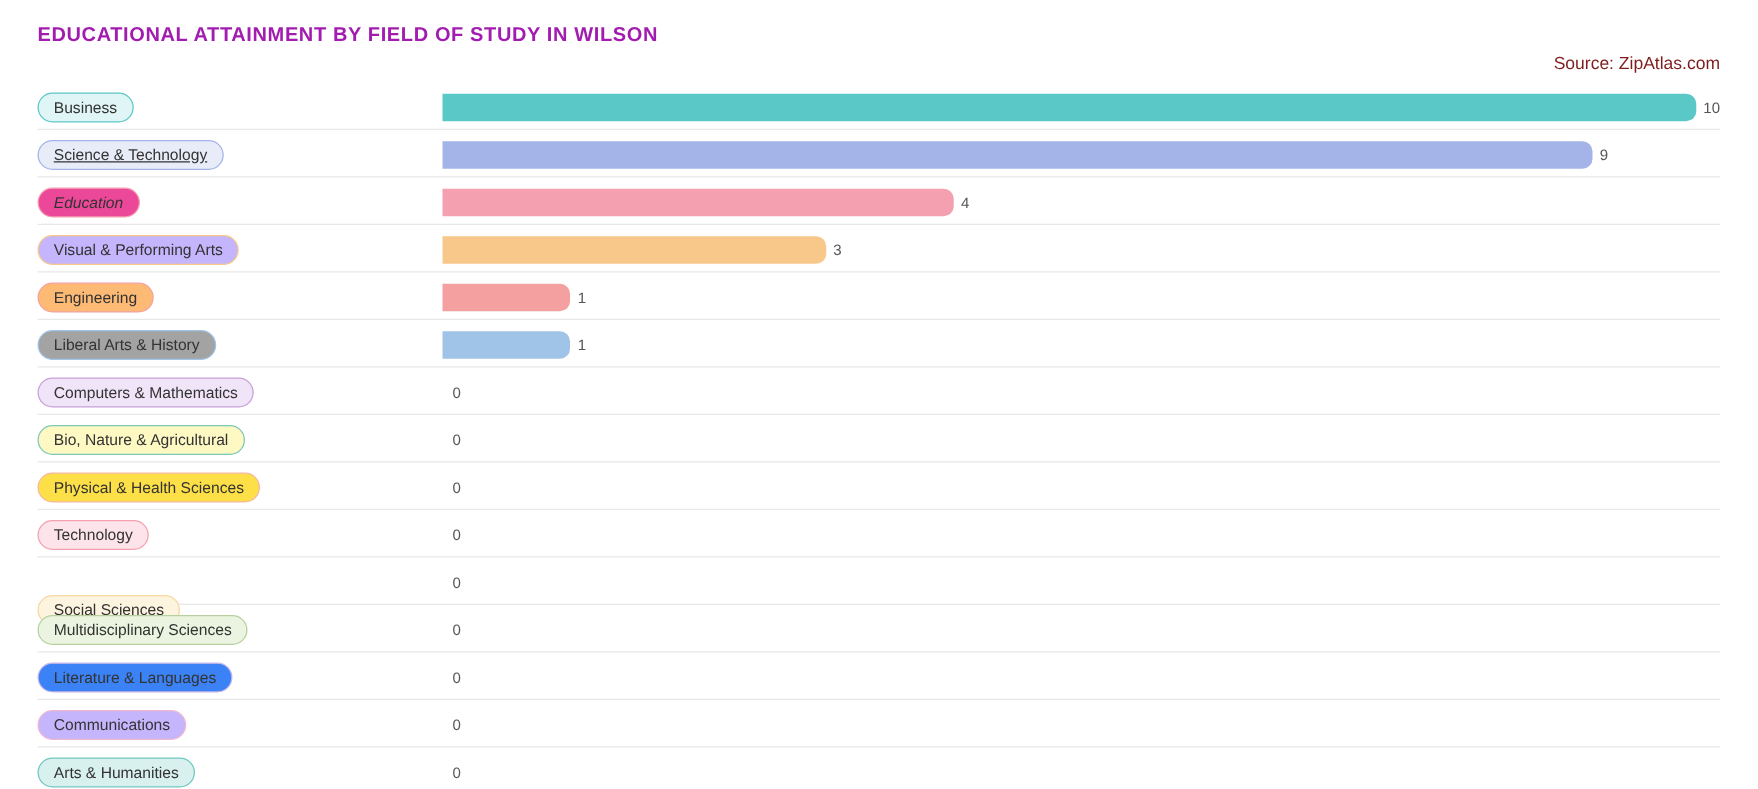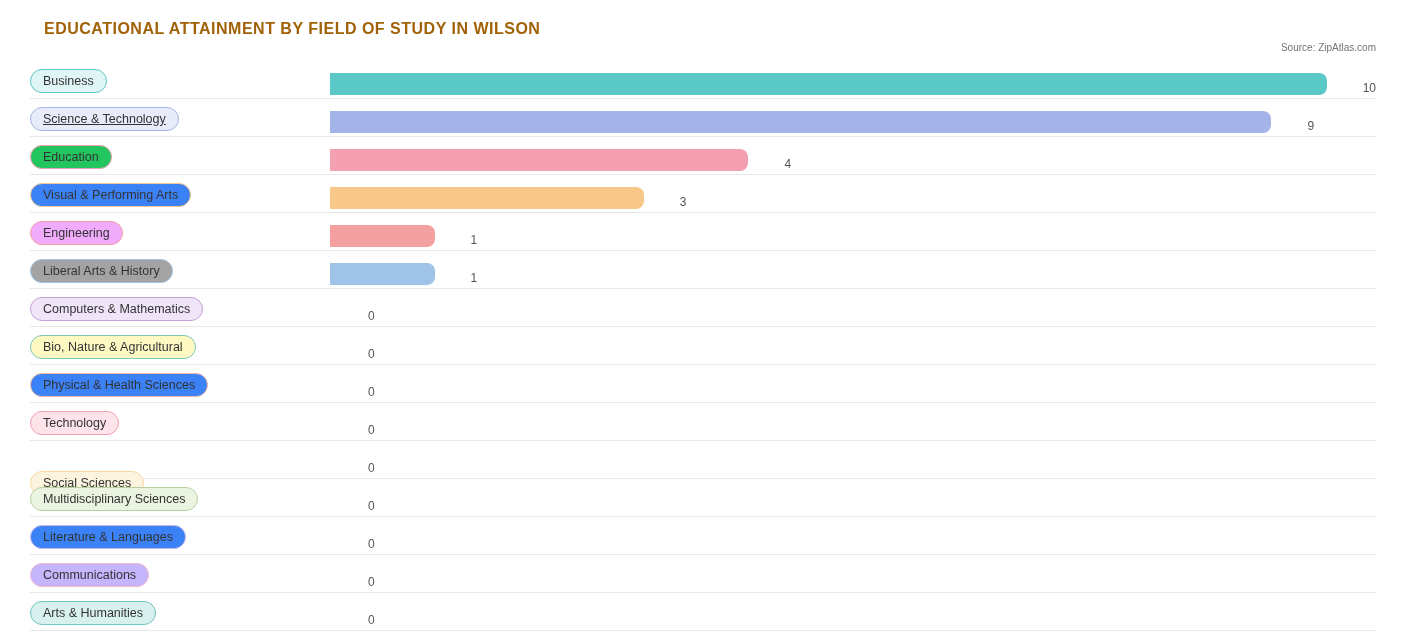--- a/index.html
+++ b/index.html
@@ -7,63 +7,61 @@
       font-family: Arial, sans-serif;
       background: #fff;
       width: 1406px;
       min-height: 631px;
       padding: 20px 30px;
     }
     .chart-title {
       font-size: 16px;
       font-weight: bold;
       letter-spacing: 0.5px;
-      color: #a16207;
+      color: #a21caf;
       margin-bottom: 4px;
       text-transform: uppercase;
-      margin-left: 14px;
     }
     .source {
-      font-size: 10px;
-      color: #737373;
+      font-size: 14px;
+      color: #7f1d1d;
       text-align: right;
       margin-bottom: 10px;
     }
     .chart-container {
       position: relative;
       width: 100%;
     }
     .bar-row {
       display: flex;
       align-items: center;
       margin-bottom: 2px;
       height: 36px;
       border-bottom: 1px solid #e8e8e8;
     }
     .bar-label-wrap {
-      width: 300px;
+      width: 324px;
       flex-shrink: 0;
       display: flex;
     }
     .bar-label {
       display: inline-block;
       padding: 4px 12px;
       border-radius: 12px;
       font-size: 12.5px;
       color: #333;
       font-weight: 500;
       white-space: nowrap;
     }
     .bar-area {
       flex: 1;
       position: relative;
       height: 28px;
       display: flex;
-      align-items: flex-end;
-      gap: 30px;
+      align-items: center;
     }
     .bar {
       height: 22px;
       border-radius: 0 8px 8px 0;
       display: flex;
       align-items: center;
       min-width: 2px;
     }
     .bar-value {
       font-size: 12px;
@@ -93,39 +91,39 @@
         <div class="bar-label-wrap">
           <span class="bar-label" style="background: rgb(232, 236, 248); border: 1.5px solid rgb(165, 180, 232); text-decoration: underline;">Science &amp; Technology</span>
         </div>
         <div class="bar-area">
           <div class="bar" style="width: 90%; background: rgb(165, 180, 232);"></div>
           <span class="bar-value">9</span>
         </div>
       </div>
       <div class="bar-row">
         <div class="bar-label-wrap">
-          <span class="bar-label" style="background: #22c55e; border: 1.5px solid rgb(244, 160, 176);">Education</span>
+          <span class="bar-label" style="background: #ec4899; border: 1.5px solid rgb(244, 160, 176); font-style: italic;">Education</span>
         </div>
         <div class="bar-area">
           <div class="bar" style="width: 40%; background: rgb(244, 160, 176);"></div>
           <span class="bar-value">4</span>
         </div>
       </div>
       <div class="bar-row">
         <div class="bar-label-wrap">
-          <span class="bar-label" style="background: #3b82f6; border: 1.5px solid rgb(248, 200, 138);">Visual &amp; Performing Arts</span>
+          <span class="bar-label" style="background: #c4b5fd; border: 1.5px solid rgb(248, 200, 138);">Visual &amp; Performing Arts</span>
         </div>
         <div class="bar-area">
           <div class="bar" style="width: 30%; background: rgb(248, 200, 138);"></div>
           <span class="bar-value">3</span>
         </div>
       </div>
       <div class="bar-row">
         <div class="bar-label-wrap">
-          <span class="bar-label" style="background: #f0abfc; border: 1.5px solid rgb(244, 160, 160);">Engineering</span>
+          <span class="bar-label" style="background: #fdba74; border: 1.5px solid rgb(244, 160, 160);">Engineering</span>
         </div>
         <div class="bar-area">
           <div class="bar" style="width: 10%; background: rgb(244, 160, 160);"></div>
           <span class="bar-value">1</span>
         </div>
       </div>
       <div class="bar-row">
         <div class="bar-label-wrap">
           <span class="bar-label" style="background: #a3a3a3; border: 1.5px solid rgb(160, 196, 232);">Liberal Arts &amp; History</span>
         </div>
@@ -147,21 +145,21 @@
         <div class="bar-label-wrap">
           <span class="bar-label" style="background: #fef9c3; border: 1.5px solid rgb(124, 200, 184);">Bio, Nature &amp; Agricultural</span>
         </div>
         <div class="bar-area">
           <div class="bar" style="width: 0%; background: transparent;"></div>
           <span class="bar-value">0</span>
         </div>
       </div>
       <div class="bar-row">
         <div class="bar-label-wrap">
-          <span class="bar-label" style="background: #3b82f6; border: 1.5px solid rgb(244, 184, 160);">Physical &amp; Health Sciences</span>
+          <span class="bar-label" style="background: #fde047; border: 1.5px solid rgb(244, 184, 160);">Physical &amp; Health Sciences</span>
         </div>
         <div class="bar-area">
           <div class="bar" style="width: 0%; background: transparent;"></div>
           <span class="bar-value">0</span>
         </div>
       </div>
       <div class="bar-row">
         <div class="bar-label-wrap">
           <span class="bar-label" style="background: rgb(253, 228, 234); border: 1.5px solid rgb(244, 160, 176);">Technology</span>
         </div>

